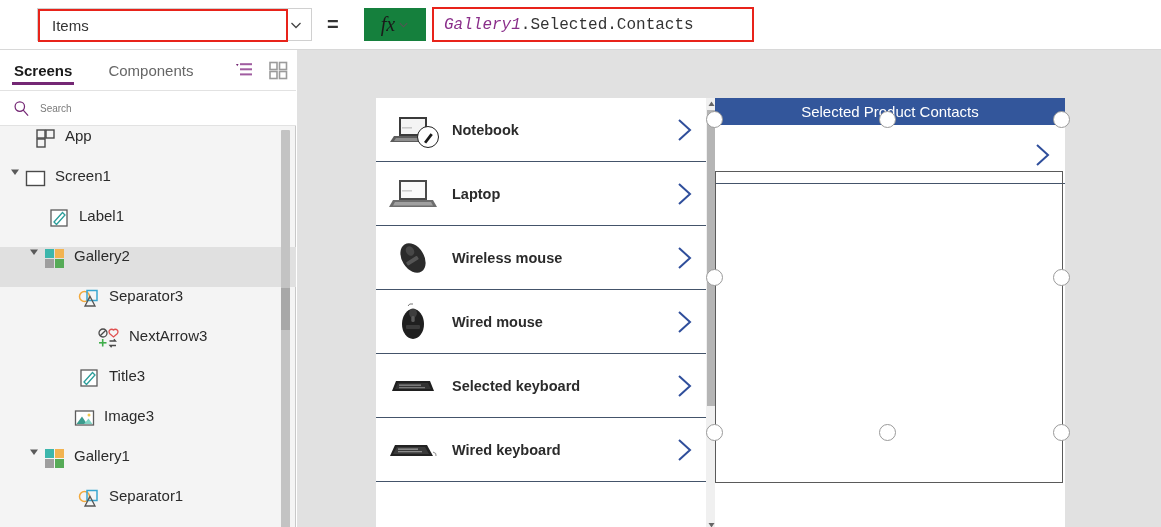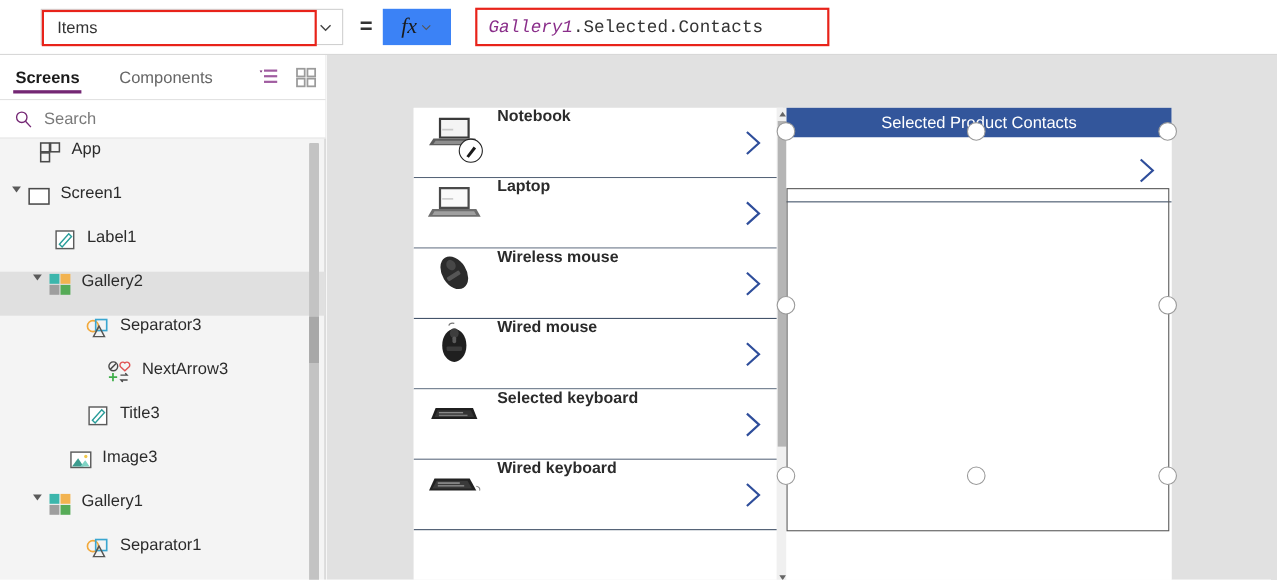--- a/index.html
+++ b/index.html
@@ -39,23 +39,23 @@
   }
   .prop-chevron {
     position: absolute; right: 8px; top: 9px;
     width: 14px; height: 14px;
   }
   .equals {
     position: absolute; left: 327px; top: 13px;
     font-size: 20px; font-weight: bold; color: #333;
   }
   .fx-box {
-    position: absolute; left: 348px; top: 8px;
+    position: absolute; left: 364px; top: 8px;
     width: 62px; height: 33px;
-    background: #3b82f6;
+    background: #15803d;
     display: flex; align-items: center; justify-content: center;
     gap: 3px;
   }
   .fx-glyph {
     font-family: "Liberation Serif", serif;
     font-style: italic; font-size: 20px; color: #1a1a1a;
   }
   .formula-input {
     position: absolute; left: 432px; top: 7px;
     width: 322px; height: 35px;
@@ -114,21 +114,21 @@
   .search-box {
     position: absolute; left: 0; top: 40px;
     width: 296px; height: 36px;
     background: #ffffff;
     border-top: 1px solid #e2e2e2;
     border-bottom: 1px solid #e2e2e2;
     display: flex; align-items: center;
     padding-left: 13px;
   }
   .search-icon { width: 17px; height: 17px; margin-right: 10px; }
-  .search-placeholder { font-size: 15px; color: #7a7a7a; }
+  .search-placeholder { font-size: 10px; color: #7a7a7a; }
 
   .tree {
     position: absolute; left: 0; top: 77px;
     width: 296px; height: 400px;
     overflow: hidden;
   }
   .tree-item {
     position: relative;
     height: 40px;
     display: flex; align-items: flex-start;
@@ -174,21 +174,21 @@
     position: absolute; left: 79px; top: 48px;
     width: 336px; height: 432px;
     background: #ffffff;
     overflow: hidden;
   }
   .g1-row {
     position: relative;
     height: 64px;
     background: #ffffff;
     border-bottom: 1px solid #44546a;
-    display: flex; 
+    display: flex; align-items: center;
     cursor: pointer;
   }
   .g1-thumb {
     width: 58px; height: 44px;
     margin-left: 8px;
     flex: 0 0 auto;
     display: flex; align-items: center; justify-content: center;
   }
   .g1-title {
     margin-left: 10px;
@@ -417,21 +417,21 @@
       <div class="tree-item" style="padding-left:78px;">
         <span class="tw-icon">
           <svg width="20" height="20" viewBox="0 0 20 20">
             <rect x="2" y="2" width="16" height="16" fill="#fff" stroke="#5b5b5b" stroke-width="1.3"></rect>
             <path d="M5 14 L13.5 4.5 L16 7 L7.5 16.5 Z" fill="none" stroke="#2a9d9a" stroke-width="1.3"></path>
           </svg>
         </span>
         <span class="tw-label">Title3</span>
       </div>
 
-      <div class="tree-item" style="padding-left:42px;margin-left:20px;">
+      <div class="tree-item" style="padding-left:73px;">
         <span class="tw-icon">
           <svg width="21" height="19" viewBox="0 0 21 19">
             <rect x="1.5" y="2" width="18" height="14" fill="#fff" stroke="#5b5b5b" stroke-width="1.3"></rect>
             <path d="M2.5 15 L8 7.5 L13 15 Z" fill="#3c9c8e"></path>
             <path d="M10 15 L14.5 9.5 L18.5 15 Z" fill="#7fd3c4"></path>
             <circle cx="15" cy="6" r="1.5" fill="#f2c84b"></circle>
           </svg>
         </span>
         <span class="tw-label">Image3</span>
       </div>

